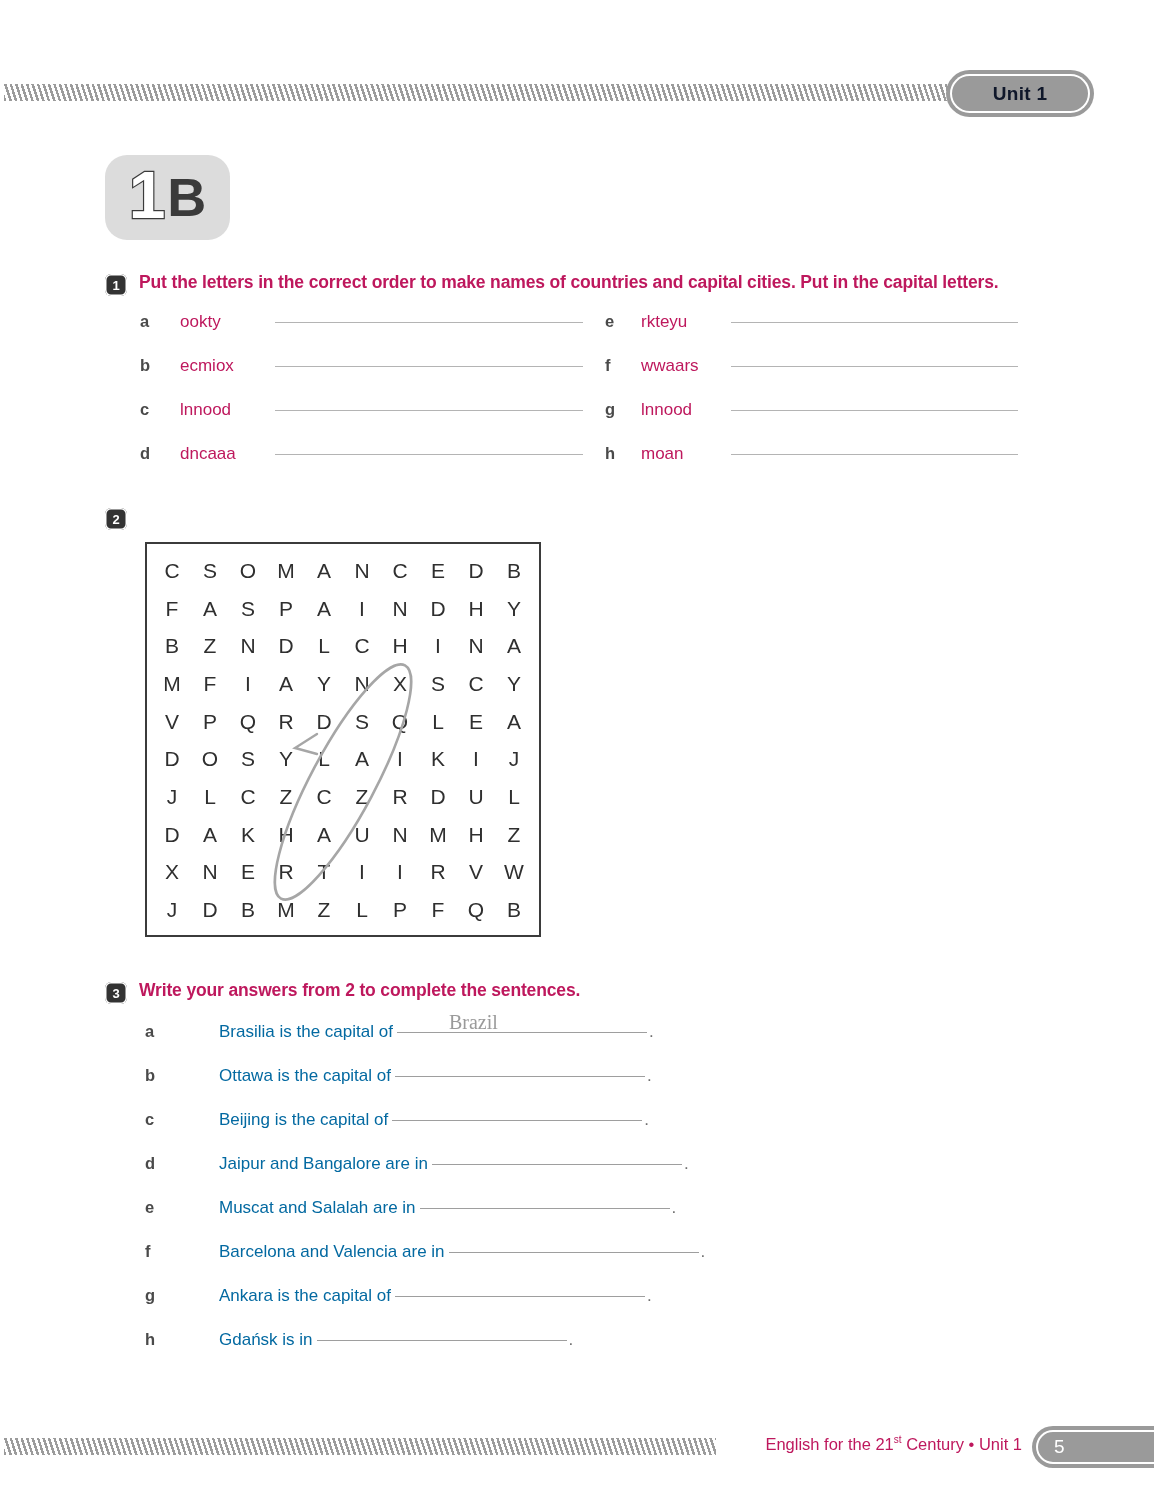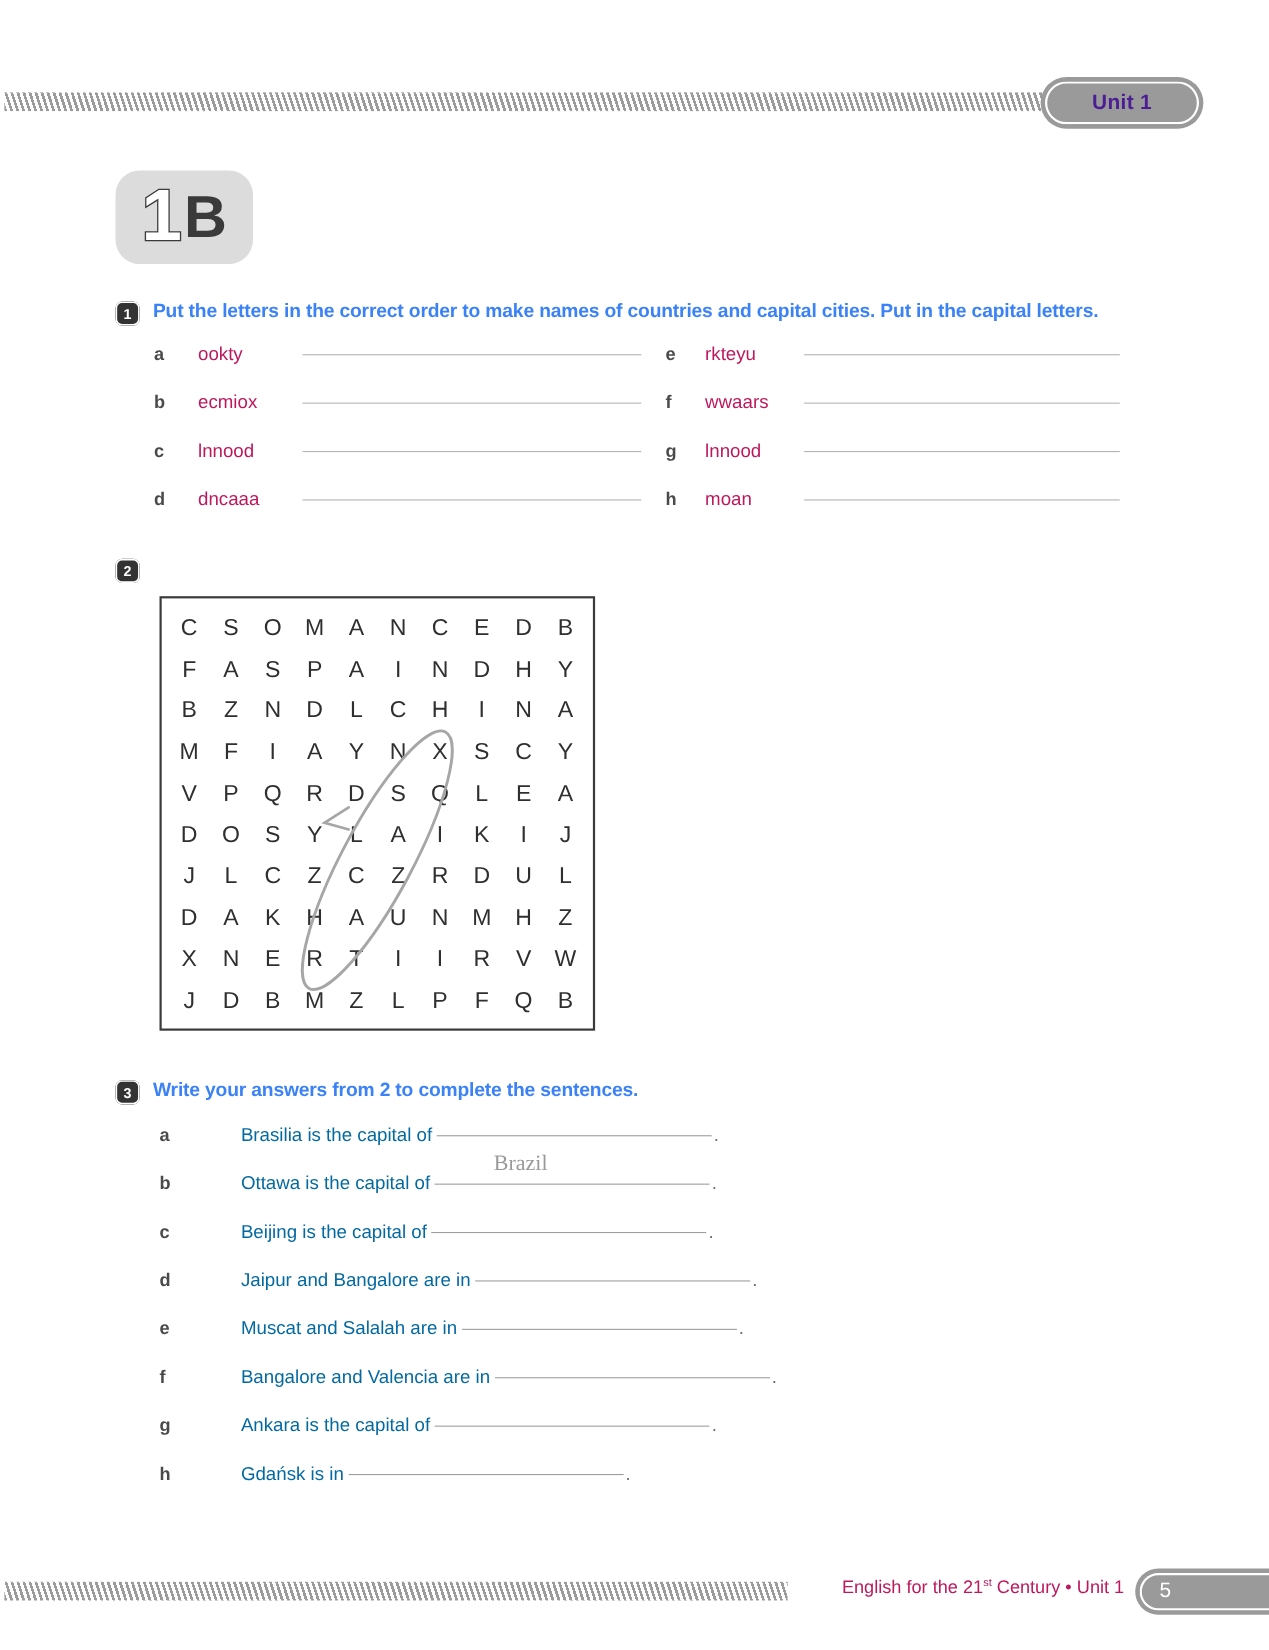--- a/index.html
+++ b/index.html
@@ -47,21 +47,21 @@
     width: 140px;
     height: 39px;
     border-radius: 20px;
     background: #9a9a9a;
     box-shadow: 0 0 0 2px #ffffff inset, 0 0 0 4px #9a9a9a;
     display: flex;
     align-items: center;
     justify-content: center;
   }
   .unit-pill span {
-    color: #4c1d95;
+    color: #0f172a;
     font-size: 19px;
     font-weight: bold;
     letter-spacing: .3px;
   }
 
   
   .unit-badge {
     position: absolute;
     left: 105px;
     top: 155px;
@@ -114,21 +114,21 @@
     align-items: center;
     justify-content: center;
     flex: none;
     position: relative;
     top: 2px;
     box-shadow: 0 0 0 1.5px #ffffff inset;
   }
   .ex-title {
     font-size: 17.5px;
     font-weight: bold;
-    color: #3b82f6;
+    color: #be185d;
     letter-spacing: -.15px;
     white-space: nowrap;
   }
 
   
   .anagrams {
     position: absolute;
     left: 140px;
     top: 312px;
     width: 900px;
@@ -237,21 +237,20 @@
     margin-left: 2px;
   }
   .answer {
     position: absolute;
     left: 52px;
     top: -21px;
     font-family: "Liberation Serif", serif;
     font-size: 20px;
     color: #9a9a9a;
     white-space: nowrap;
-    margin-top: 36px;
   }
 
   
   .footer-text {
     position: absolute;
     right: 132px;
     top: 1434px;
     font-size: 16.5px;
     color: #be185d;
     white-space: nowrap;
@@ -491,21 +490,21 @@
         <div class="sent-dot">.</div>
       </div>
       <div class="sent-item">
         <div class="sent-label">e</div>
         <div class="sent-text">Muscat and Salalah are in</div>
         <div class="sent-rule" style="width: 250px;"></div>
         <div class="sent-dot">.</div>
       </div>
       <div class="sent-item">
         <div class="sent-label">f</div>
-        <div class="sent-text">Bangalore and Valencia are in</div>
+        <div class="sent-text">Barcelona and Valencia are in</div>
         <div class="sent-rule" style="width: 250px;"></div>
         <div class="sent-dot">.</div>
       </div>
       <div class="sent-item">
         <div class="sent-label">g</div>
         <div class="sent-text">Ankara is the capital of</div>
         <div class="sent-rule" style="width: 250px;"></div>
         <div class="sent-dot">.</div>
       </div>
       <div class="sent-item">

